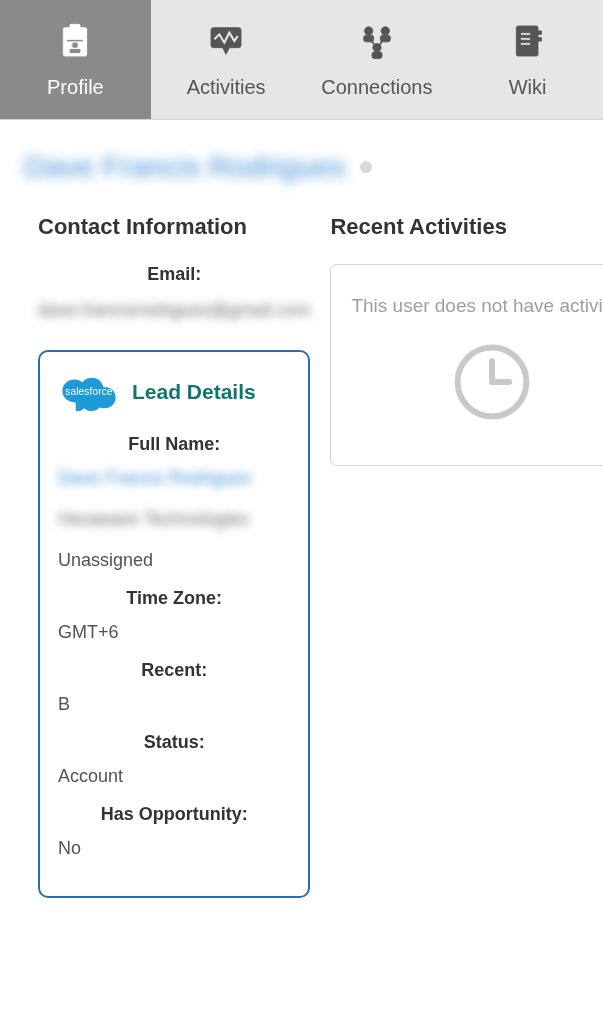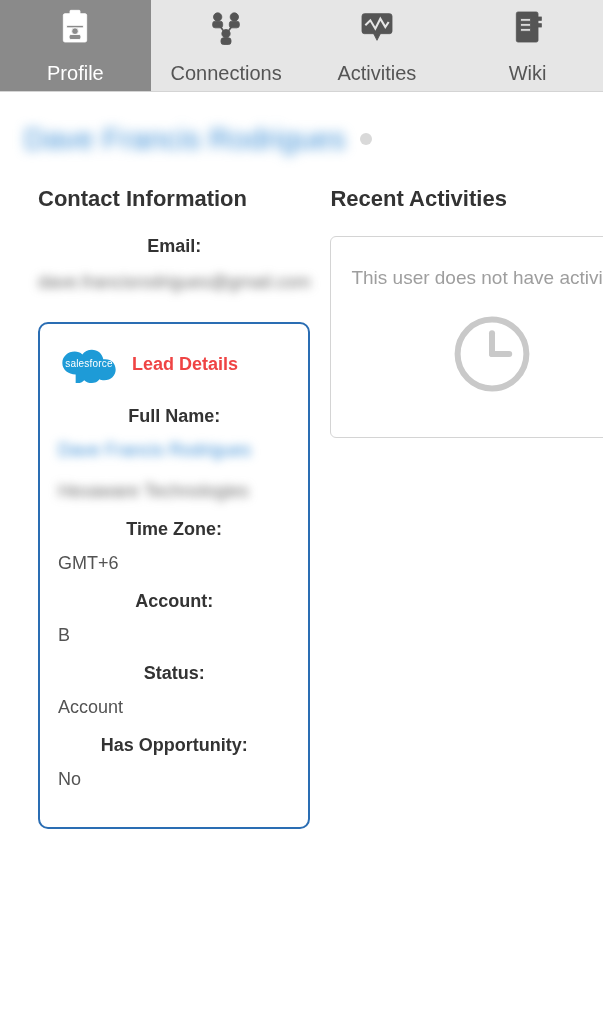--- a/index.html
+++ b/index.html
@@ -10,21 +10,21 @@
     width: 603px;
     height: 1024px;
     overflow: hidden;
     position: relative;
   }
   
   .tabs {
     display: flex;
     background: #e6e6e6;
     border-bottom: 1px solid #d4d4d4;
-    height: 92px;
+    height: 120px;
   }
   .tab {
     flex: 1;
     display: flex;
     flex-direction: column;
     align-items: center;
     justify-content: center;
     gap: 10px;
     cursor: pointer;
     color: #555;
@@ -113,23 +113,23 @@
   .sf-label {
     position: absolute;
     top: 50%; left: 50%;
     transform: translate(-50%, -55%);
     color: #fff;
     font-size: 10px;
     font-weight: 400;
     letter-spacing: 0.2px;
   }
   .lead-title {
-    font-size: 18px;
+    font-size: 21px;
     font-weight: 700;
-    color: #ef4444;
+    color: #0f766e;
     text-align: center;
   }
   .lead-panel .field-label { margin-top: 4px; margin-bottom: 10px; }
   .lead-panel .field-value { margin-bottom: 14px; }
   
   .activities-box {
     border: 1px solid #d4d4d4;
     border-radius: 6px;
     padding: 30px 20px 40px 20px;
     text-align: center;
@@ -161,45 +161,45 @@
     <span>
       <svg viewBox="0 0 48 48">
           <rect x="10" y="8" width="28" height="34" rx="2" fill="#fff"></rect>
           <rect x="18" y="4" width="12" height="8" rx="1" fill="#fff"></rect>
           <rect x="14" y="22" width="20" height="3" fill="#8a8a8a"></rect>
           <circle cx="24" cy="29" r="4" fill="#8a8a8a"></circle>
           <rect x="17" y="33" width="14" height="6" rx="2" fill="#8a8a8a"></rect>
         </svg>
     </span>
     <span>Profile</span>
+  </div>
+  <div class="tab">
+    <span>
+      <svg viewBox="0 0 48 48">
+          <rect x="6" y="8" width="36" height="24" rx="3" fill="#555"></rect>
+          <polyline points="10,22 16,16 22,26 28,14 34,24 38,18" stroke="#e6e6e6" stroke-width="2.5" fill="none"></polyline>
+          <polygon points="20,32 28,32 24,40" fill="#555"></polygon>
+        </svg>
+    </span>
+    <span>Activities</span>
   </div>
   <div class="tab">
     <span>
       <svg viewBox="0 0 48 48" fill="#555">
           <circle cx="14" cy="12" r="5"></circle>
           <rect x="8" y="17" width="12" height="8" rx="3"></rect>
           <circle cx="34" cy="12" r="5"></circle>
           <rect x="28" y="17" width="12" height="8" rx="3"></rect>
           <circle cx="24" cy="32" r="5"></circle>
           <rect x="18" y="37" width="12" height="8" rx="3"></rect>
           <line x1="16" y1="22" x2="22" y2="30" stroke="#555" stroke-width="2"></line>
           <line x1="32" y1="22" x2="26" y2="30" stroke="#555" stroke-width="2"></line>
         </svg>
     </span>
     <span>Connections</span>
-  </div>
-  <div class="tab">
-    <span>
-      <svg viewBox="0 0 48 48">
-          <rect x="6" y="8" width="36" height="24" rx="3" fill="#555"></rect>
-          <polyline points="10,22 16,16 22,26 28,14 34,24 38,18" stroke="#e6e6e6" stroke-width="2.5" fill="none"></polyline>
-          <polygon points="20,32 28,32 24,40" fill="#555"></polygon>
-        </svg>
-    </span>
-    <span>Activities</span>
   </div>
   <div class="tab">
     <span>
       <svg viewBox="0 0 48 48" fill="#555">
           <rect x="10" y="6" width="26" height="36" rx="2"></rect>
           <rect x="32" y="12" width="8" height="4" fill="#555"></rect>
           <rect x="32" y="20" width="8" height="4" fill="#555"></rect>
           <rect x="15" y="14" width="12" height="3" fill="#e6e6e6"></rect>
           <rect x="15" y="20" width="12" height="3" fill="#e6e6e6"></rect>
           <rect x="15" y="26" width="12" height="3" fill="#e6e6e6"></rect>
@@ -229,25 +229,26 @@
           <span class="sf-label">salesforce</span>
         </div>
         <div class="lead-title">Lead Details</div>
       </div>
 
       <div class="field-label">Full Name:</div>
       <div class="field-value blurred-link">Dave Francis Rodrigues</div>
 
       <div class="field-value blurred">Hexaware Technologies</div>
 
+      <div class="field-value">Unassigned</div>
 
       <div class="field-label">Time Zone:</div>
       <div class="field-value">GMT+6</div>
 
-      <div class="field-label">Account:</div>
+      <div class="field-label">Recent:</div>
       <div class="field-value">B</div>
 
       <div class="field-label">Status:</div>
       <div class="field-value">Account</div>
 
       <div class="field-label">Has Opportunity:</div>
       <div class="field-value">No</div>
     </div>
   </div>
 

